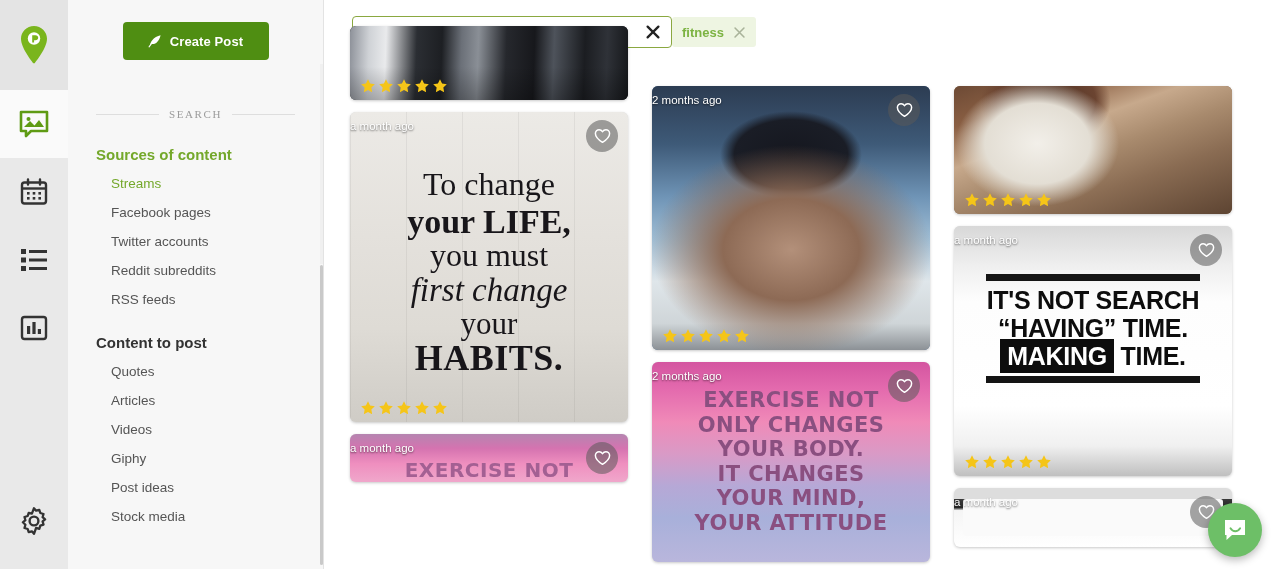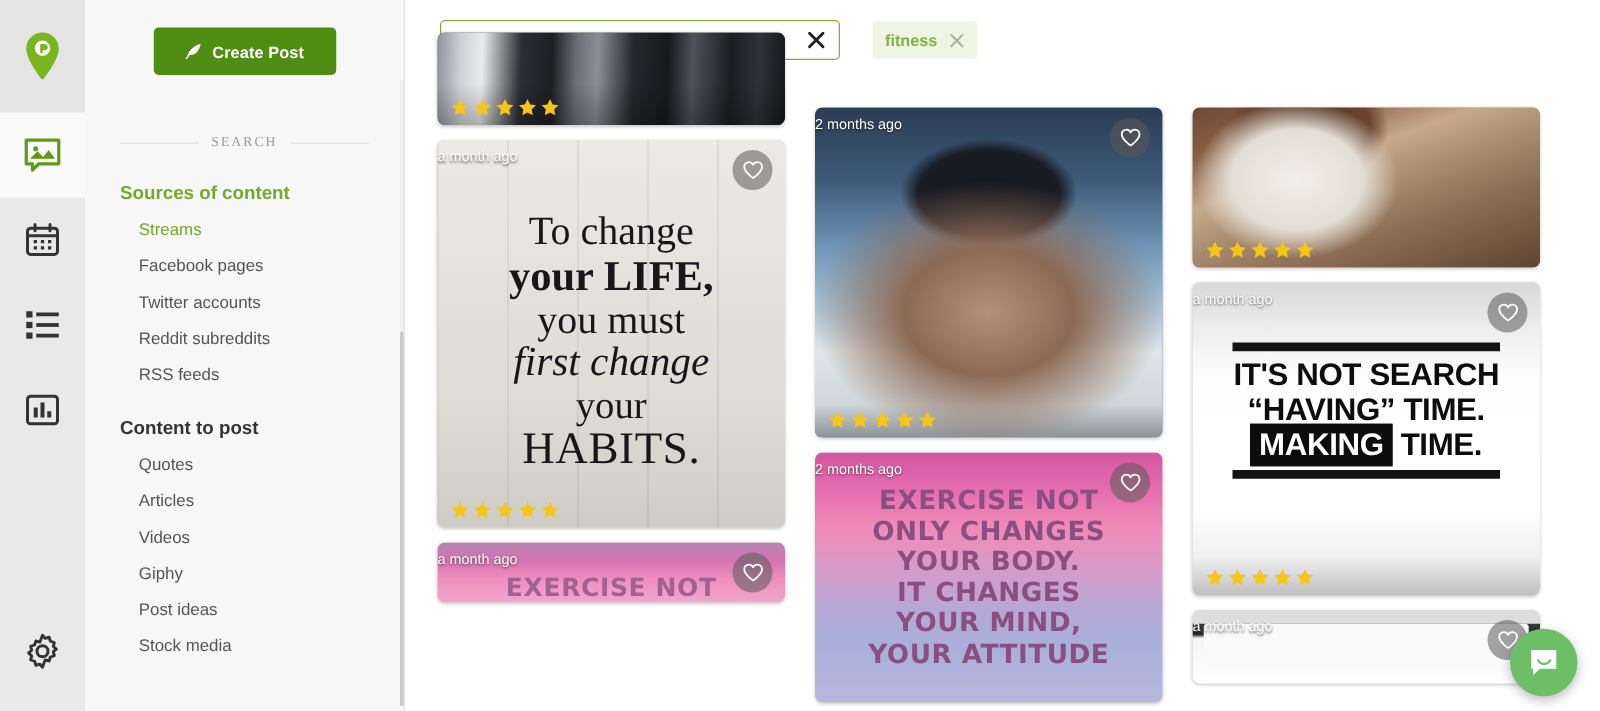--- a/index.html
+++ b/index.html
@@ -101,21 +101,20 @@
   .main {
     flex: 1 1 auto; height: 569px;
     background: #ffffff;
     position: relative;
     overflow: hidden;
   }
   .topbar {
     height: 64px;
     display: flex; align-items: center;
     padding: 0 0 0 28px;
-    gap: 26px;
     background: #fff;
   }
   .search-box {
     width: 320px; height: 32px;
     border: 1px solid #8aa840;
     border-radius: 4px;
     background: #fff;
     display: flex; align-items: center;
     padding: 0 10px 0 12px;
   }
@@ -205,21 +204,21 @@
     line-height: 1.05;
     padding: 12px 10px 4px 10px;
     font-family: "Liberation Serif", serif;
   }
   .wood-quote .l { display: block; }
   .wq1 { font-size: 32px; margin-top: 4px; }
   .wq2 { font-size: 34px; font-weight: bold; margin-top: 2px; }
   .wq3 { font-size: 32px; }
   .wq4 { font-size: 33px; font-style: italic; }
   .wq5 { font-size: 31px; }
-  .wq6 { font-size: 36px; font-weight: normal; letter-spacing: .5px; }
+  .wq6 { font-size: 36px; font-weight: bold; letter-spacing: .5px; }
 
   .fill-presser {
     height: 264px;
     background:
       radial-gradient(ellipse 70% 55% at 50% 62%, #b3907a 0%, #8d6a55 35%, rgba(60,70,90,0) 72%),
       radial-gradient(ellipse 34% 22% at 50% 26%, #15171f 0%, #1a1d26 60%, rgba(26,29,38,0) 75%),
       linear-gradient(180deg,#2c3c52 0%,#3e5a78 22%,#6f94b6 42%,#9fbdd4 58%,#dfe6ea 74%,#cfd5d8 90%,#8c9196 100%);
     background-color: #51719a;
   }
   .fill-pink {

